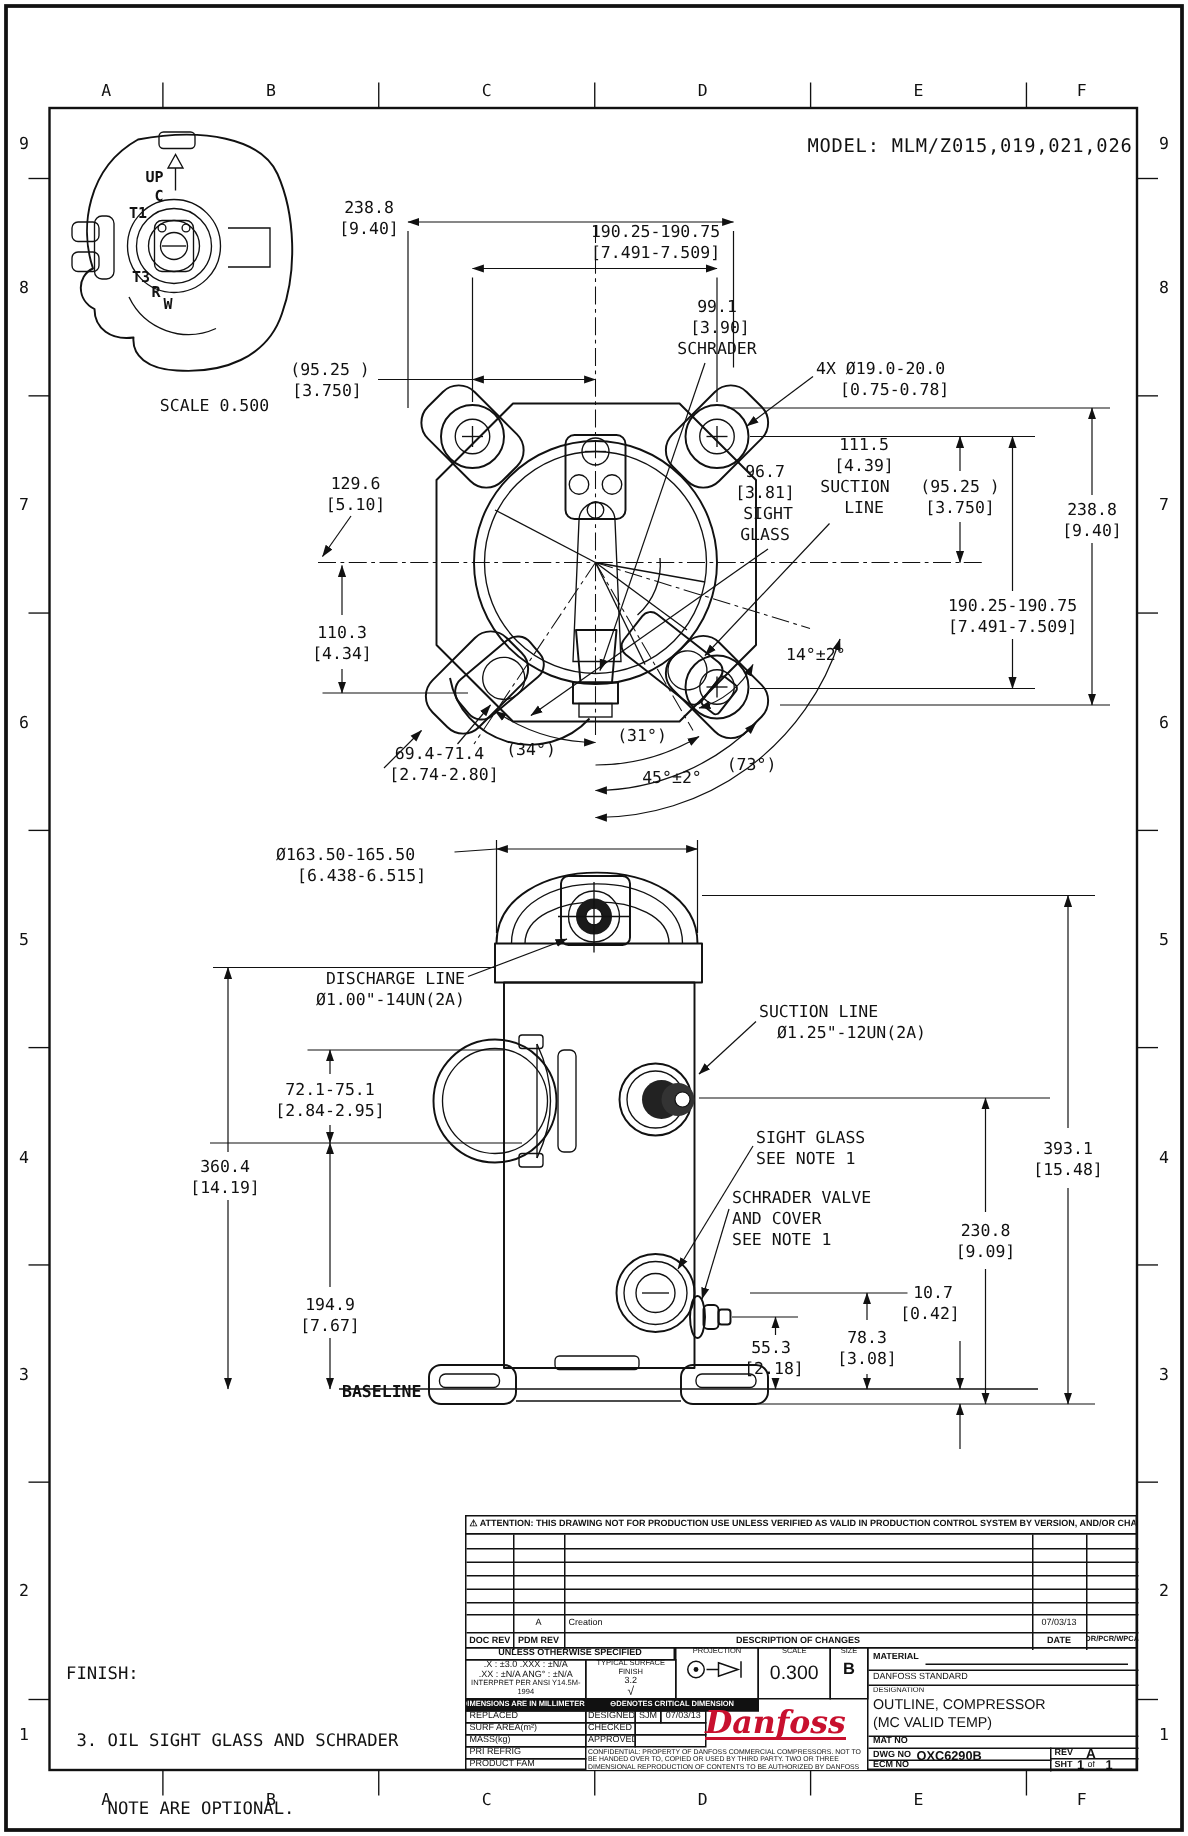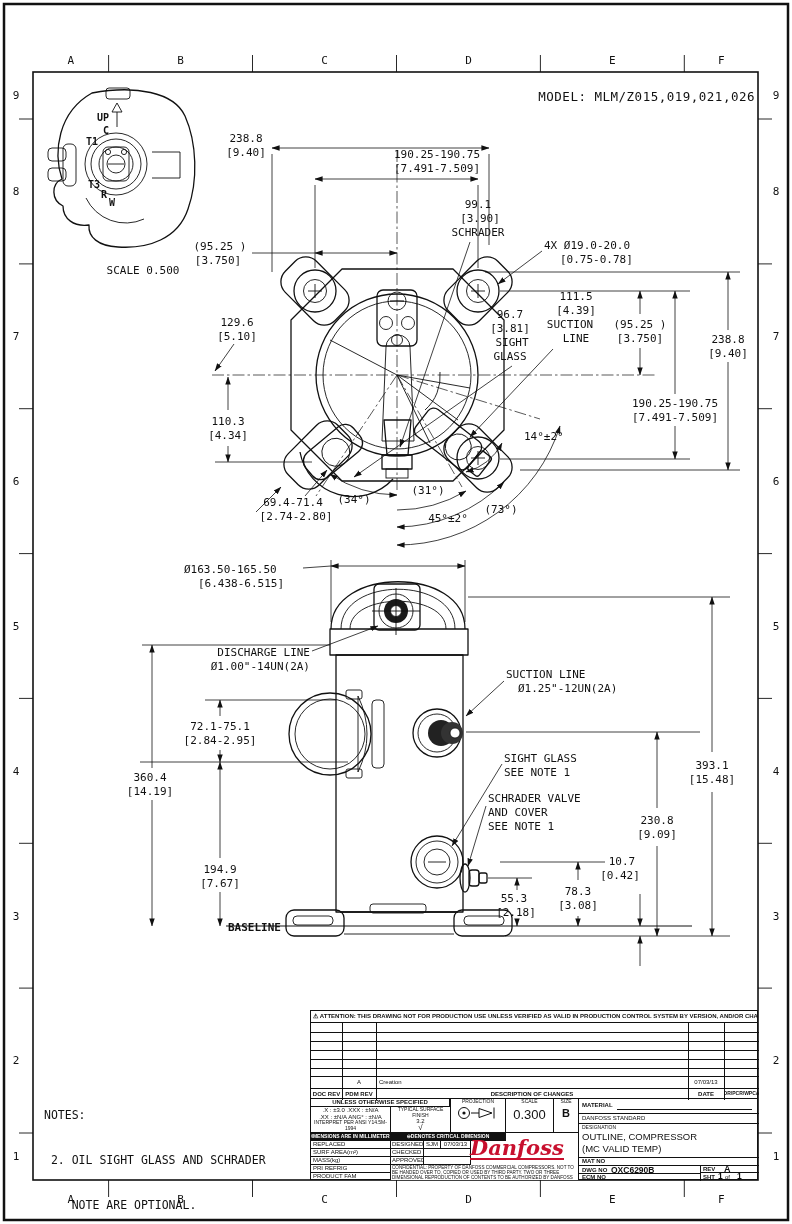--- a/index.html
+++ b/index.html
@@ -417,22 +417,22 @@
       <text x="578" y="895">78.3</text>
       <text x="578" y="909">[3.08]</text>
       <text x="514" y="902">55.3</text>
       <text x="516" y="916">[2.18]</text>
     </g>
   </g>
 </svg>
 
 
 <div id="notes">
-  <div>NOTES:</div>
-  <div> 2. OIL SIGHT GLASS AND SCHRADER</div>
+  <div>FINISH:</div>
+  <div> 3. OIL SIGHT GLASS AND SCHRADER</div>
   <div>    NOTE ARE OPTIONAL.</div>
 </div>
 
 
 <div id="tblock">
 
   <div class="abs bd cell" style="left:0;top:0;width:448px;height:13px;font-weight:bold;padding-left:2px;">⚠ ATTENTION: THIS DRAWING NOT FOR PRODUCTION USE UNLESS VERIFIED AS VALID IN PRODUCTION CONTROL SYSTEM BY VERSION, AND/OR CHANGE NUMBER.</div>
 
   <div class="abs bd" style="left:0;top:12px;width:448px;height:77px;">
     <div class="abs" style="left:31px;top:0;width:1px;height:77px;background:#111;"></div>

